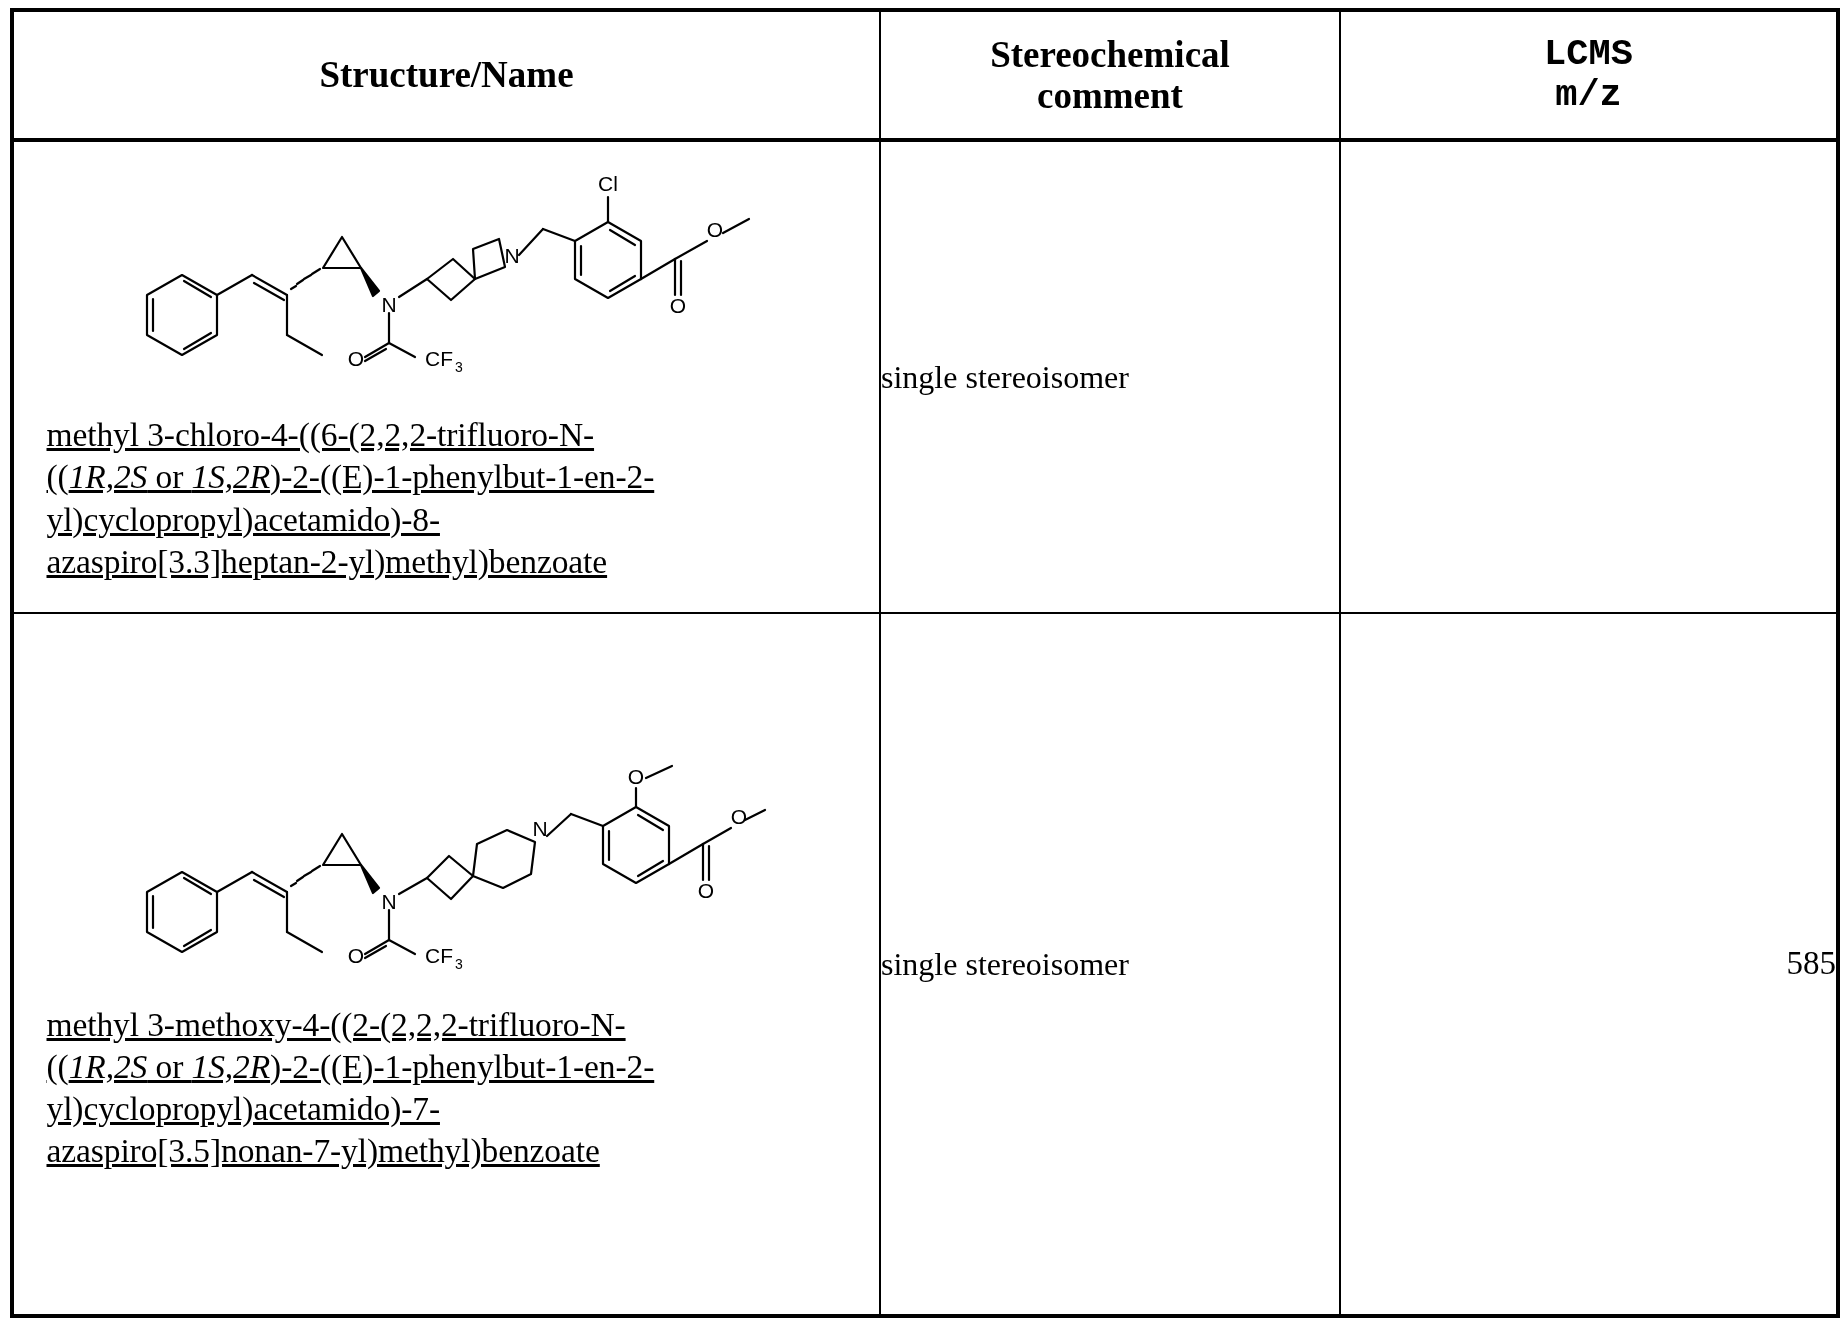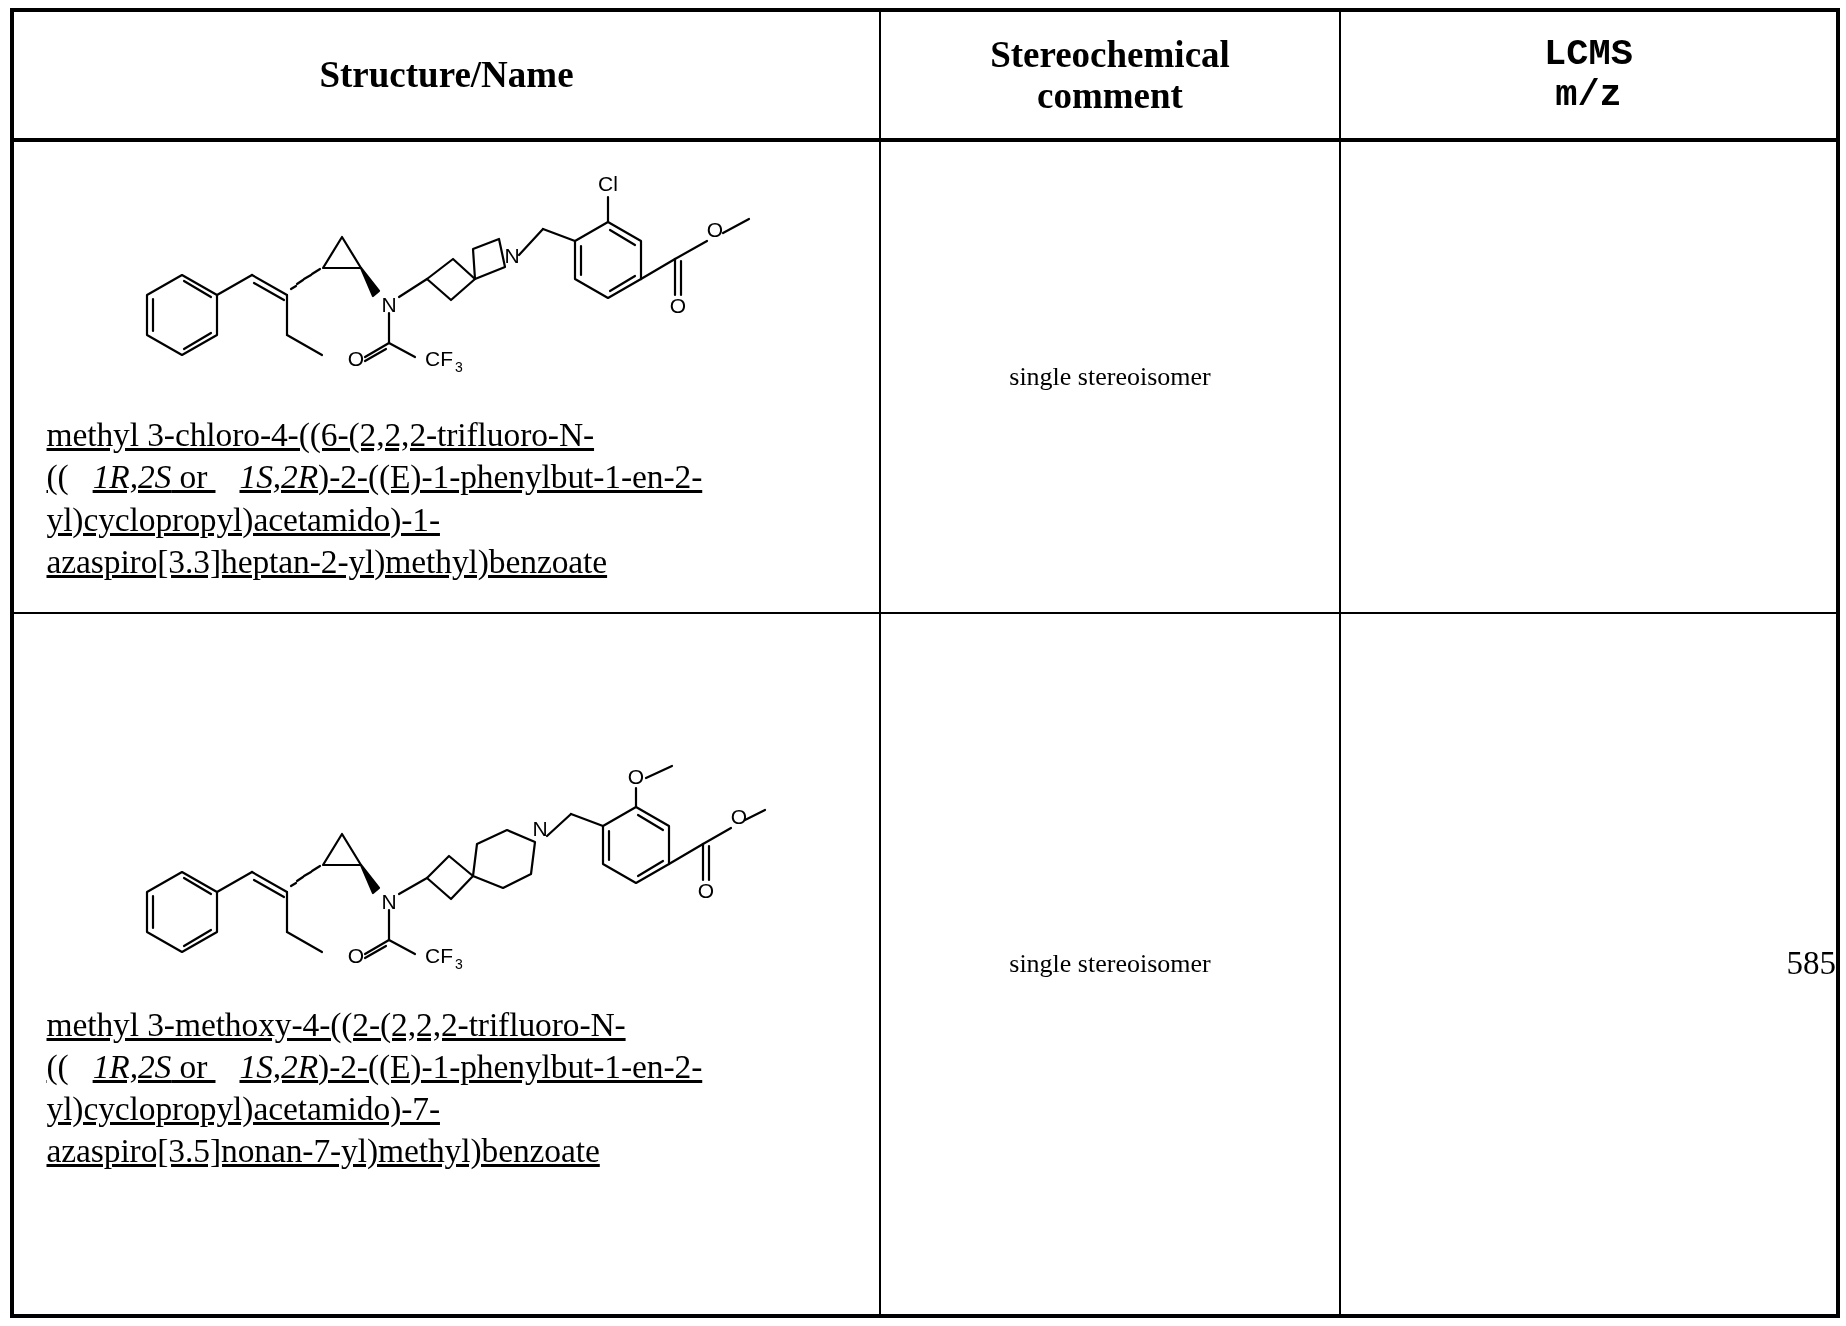--- a/index.html
+++ b/index.html
@@ -50,42 +50,42 @@
     border-bottom: 4px solid #000000 !important;
   }
   .hdr-inner { padding: 2px 8px; }
 
   td.structure-cell {
     padding: 6px 12px 16px 12px;
     text-align: center;
     text-decoration: underline;
   }
   td.comment-cell {
-    text-align: center;
-    font-size: 26px;
+    text-align: left;
+    font-size: 32px;
     line-height: 1.2;
   }
   td.lcms-cell {
     text-align: right;
     font-size: 33px;
     line-height: 1.2;
   }
   .struct-art {
     display: block;
     margin: 0 auto;
   }
   .cmpd-name {
     text-align: left;
     font-size: 33.5px;
     line-height: 1.26;
     margin: 12px auto 4px auto;
     max-width: 800px;
     letter-spacing: -0.1px;
   }
-  .cmpd-name .ital { font-style: italic; margin-left: 24px; }
+  .cmpd-name .ital { font-style: italic; }
   .row1 td { height: 470px; }
   .row2 td { height: 700px; }
   svg text {
     font-family: "Liberation Sans", "DejaVu Sans", sans-serif;
     fill: #000000;
   }
   .atom-label { font-size: 21px; }
   .sub-label { font-size: 14px; }
 </style>
 </head>
@@ -189,21 +189,21 @@
               <text class="atom-label" x="298" y="199" text-anchor="start">CF</text>
               <text class="sub-label" x="328" y="205" text-anchor="start">3</text>
               <text class="atom-label" x="588" y="70" text-anchor="middle">O</text>
               <text class="atom-label" x="551" y="146" text-anchor="middle">O</text>
             </g>
           </svg>
 
           <div class="cmpd-name">
             <div>methyl 3-chloro-4-((6-(2,2,2-trifluoro-N-</div>
             <div>((<span class="ital">1R,2S</span> or <span class="ital">1S,2R</span>)-2-((E)-1-phenylbut-1-en-2-</div>
-            <div>yl)cyclopropyl)acetamido)-1-</div>
+            <div>yl)cyclopropyl)acetamido)-8-</div>
             <div>azaspiro[3.3]heptan-2-yl)methyl)benzoate</div>
           </div>
         </td>
         <td class="comment-cell">
           <span>single stereoisomer</span>
         </td>
         <td class="lcms-cell">
           <span></span>
         </td>
       </tr>

